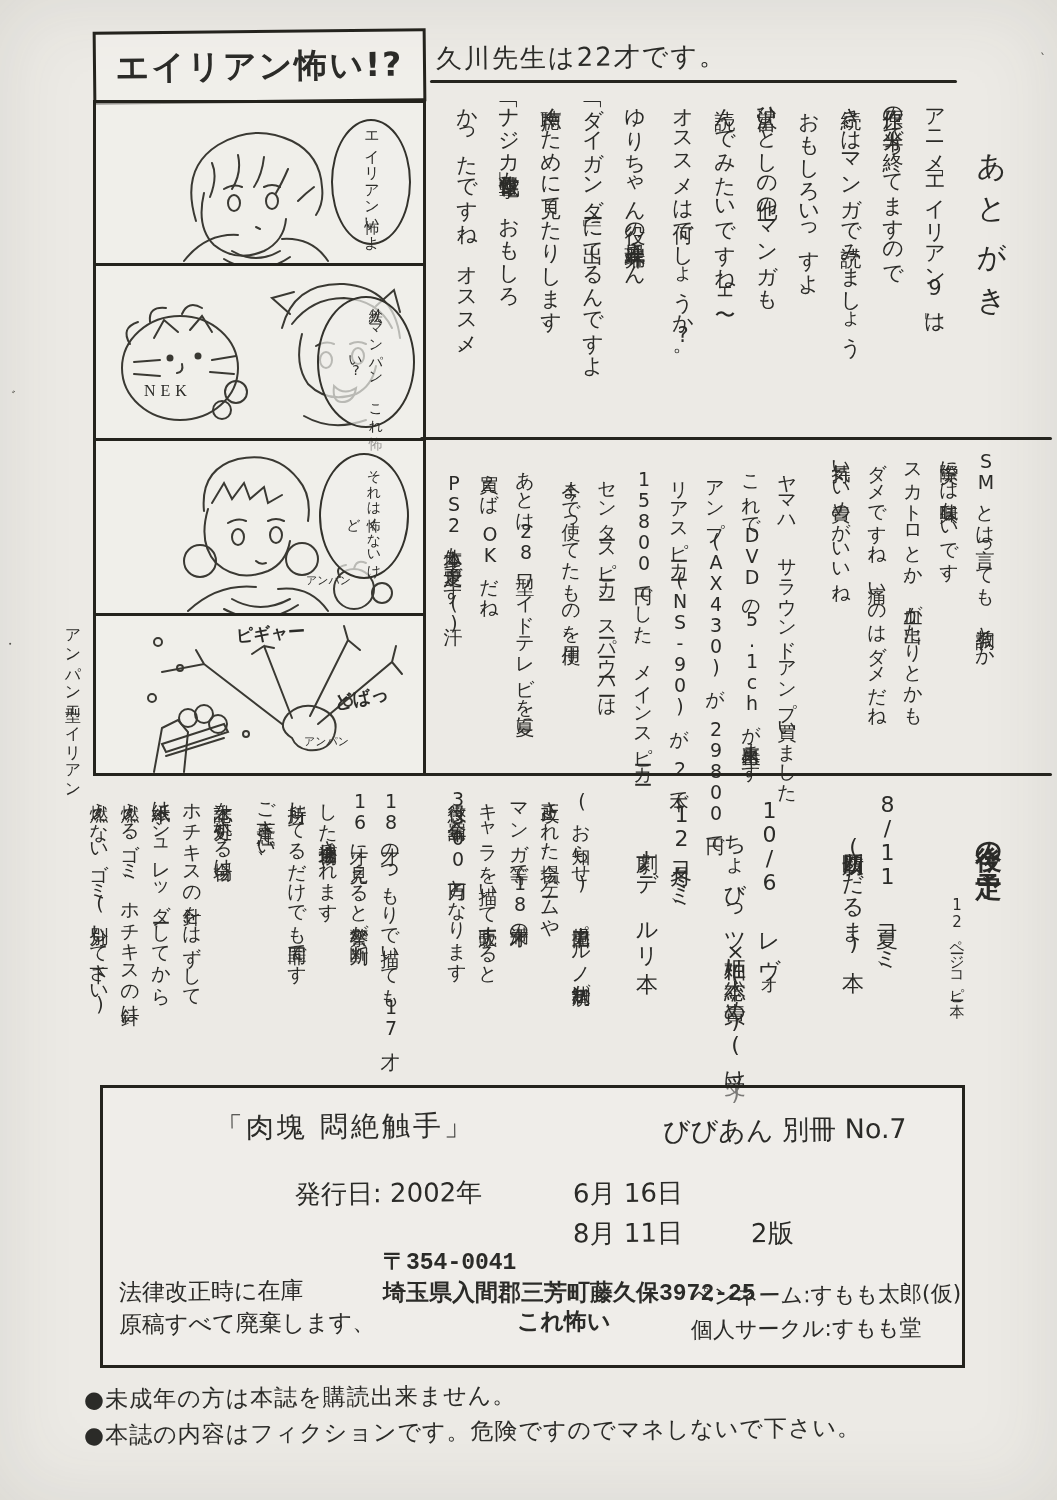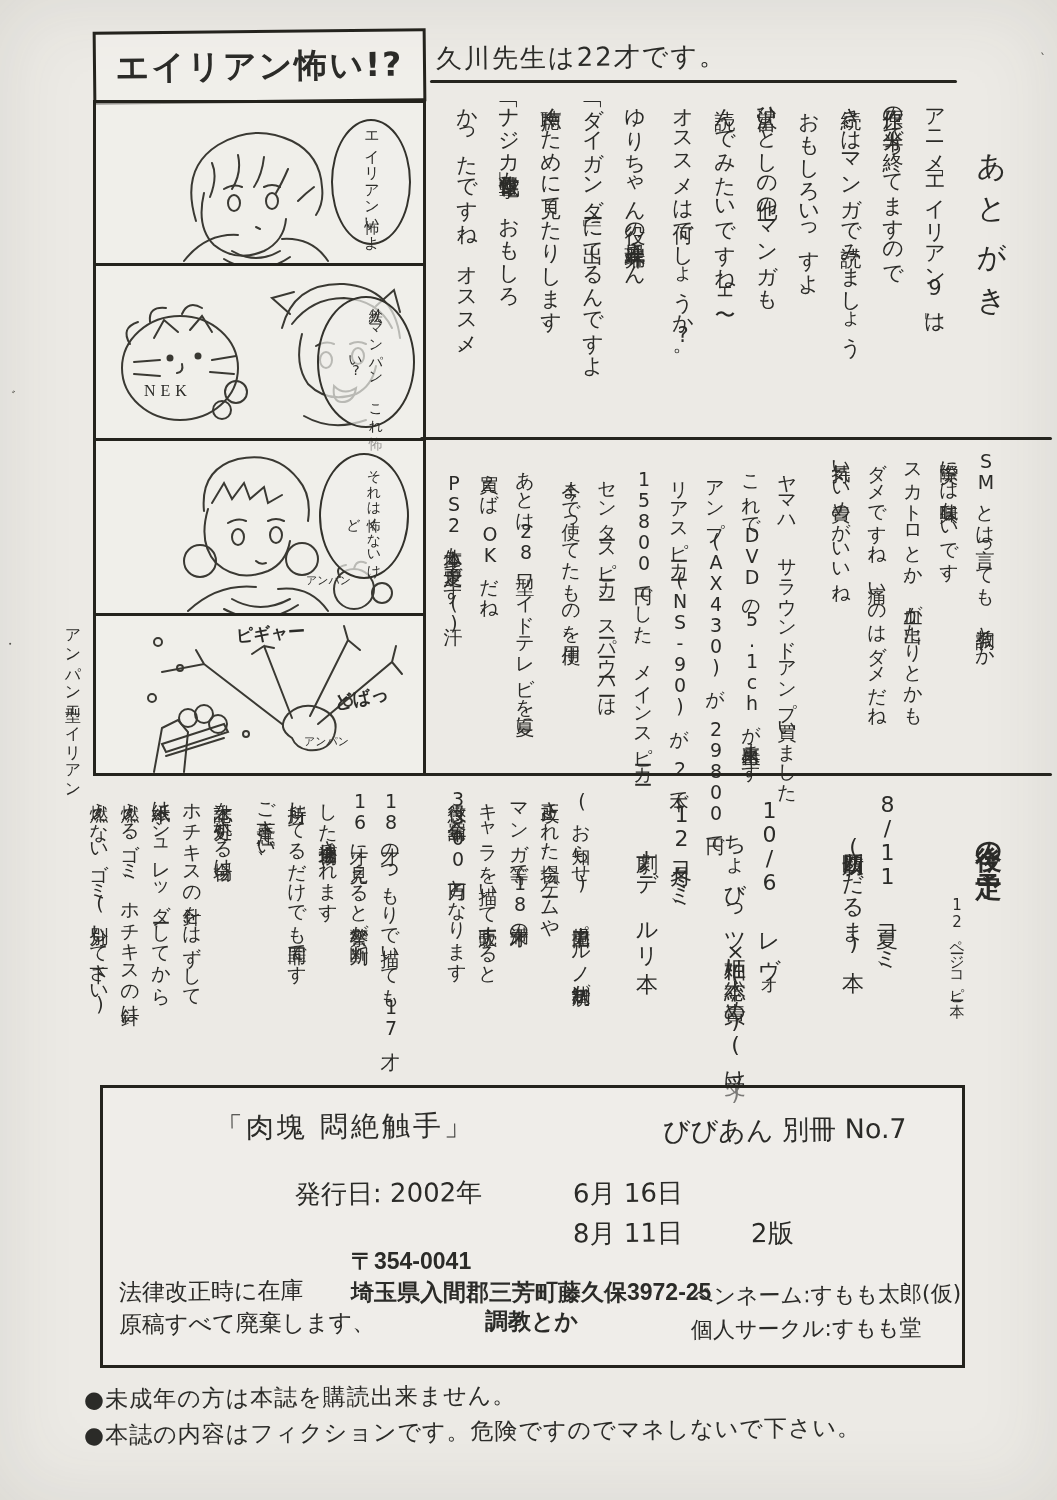--- a/index.html
+++ b/index.html
@@ -43,21 +43,21 @@
     display:flex;align-items:center;justify-content:center;
     background:rgba(240,239,235,.7);text-align:center;line-height:1.45;
   }
   .sfx{position:absolute;font-weight:bold;}
   .lbl{position:absolute;font-family:Liberation Serif, serif;}
 
   
   #colophon{position:absolute;left:100px;top:1085px;width:865px;height:283px;
     border:3px solid #24231d;box-sizing:border-box;background:rgba(244,243,239,.4);}
   #colophon .abs{position:absolute;white-space:nowrap;}
-  .serifTxt{font-family:Liberation Sans, sans-serif;}
+  .serifTxt{font-family:Liberation Mono, monospace;margin-left:32px;}
 
   .stray{position:absolute;color:#55544e;}
 </style>
 </head>
 <body>
 
 <div class="page">
 
   <div class="panel comic-title hand" style="top:30px;height:73px;">
     <span>エイリアン怖い!?</span>
@@ -231,21 +231,21 @@
     <div class="abs hand" style="left:112px;top:20px;font-size:28px;letter-spacing:3px;">「肉塊 悶絶触手」</div>
     <div class="abs hand" style="left:560px;top:24px;font-size:27px;">びびあん 別冊 No.7</div>
 
     <div class="abs hand" style="left:192px;top:88px;font-size:26px;">発行日: 2002年</div>
     <div class="abs hand" style="left:470px;top:88px;font-size:26px;">6月 16日</div>
     <div class="abs hand" style="left:470px;top:128px;font-size:26px;">8月 11日</div>
     <div class="abs hand" style="left:648px;top:128px;font-size:26px;">2版</div>
 
     <div class="abs serifTxt" style="left:248px;top:158px;font-size:23px;font-weight:bold;">〒354-0041</div>
     <div class="abs serifTxt" style="left:248px;top:189px;font-size:23px;font-weight:bold;">埼玉県入間郡三芳町藤久保3972-25</div>
-    <div class="abs serifTxt" style="left:382px;top:218px;font-size:23px;font-weight:bold;">調教とか</div>
+    <div class="abs serifTxt" style="left:382px;top:218px;font-size:23px;font-weight:bold;">これ怖い</div>
 
     <div class="abs hand" style="left:16px;top:188px;font-size:23px;">法律改正時に在庫</div>
     <div class="abs hand" style="left:16px;top:220px;font-size:23px;">原稿すべて廃棄します、</div>
 
     <div class="abs hand" style="left:588px;top:192px;font-size:22px;">ペンネーム:すもも太郎(仮)</div>
     <div class="abs hand" style="left:588px;top:226px;font-size:22px;">個人サークル:すもも堂</div>
   </div>
 
   <div class="hand" style="position:absolute;left:84px;top:1382px;font-size:23px;letter-spacing:1px;">●未成年の方は本誌を購読出来ません。</div>
   <div class="hand" style="position:absolute;left:84px;top:1416px;font-size:23px;letter-spacing:1px;">●本誌の内容はフィクションです。危険ですのでマネしないで下さい。</div>

